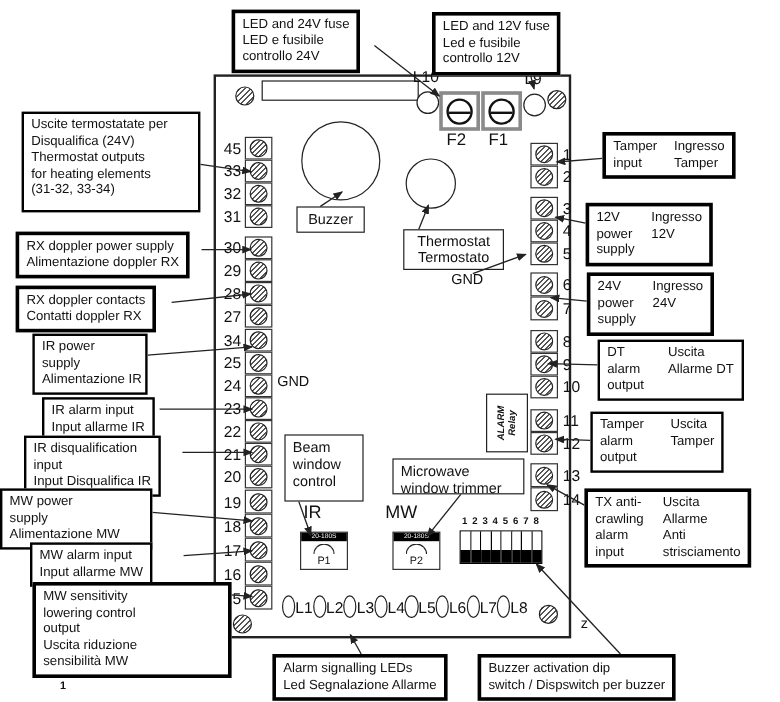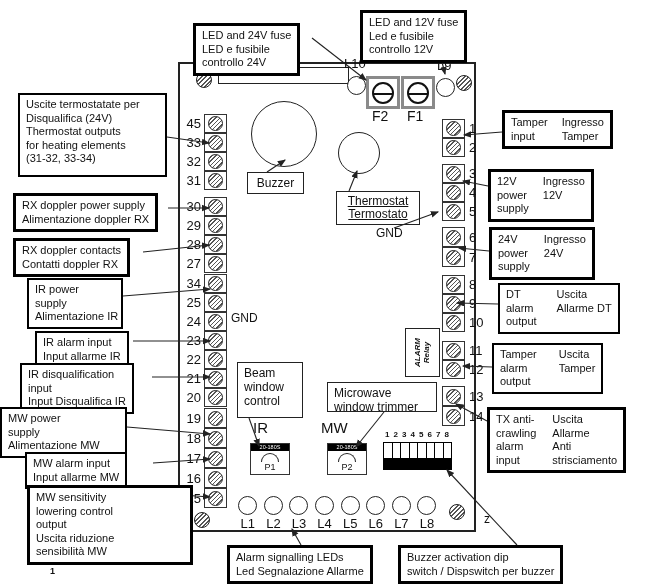--- a/index.html
+++ b/index.html
@@ -20,40 +20,40 @@
   .tnum{width:21px;font-size:13px;text-align:right;padding-right:3px}
   .trow.r .tnum{text-align:left;padding-left:4px;padding-right:0}
   .tcell{width:23px;border:1.2px solid #333;box-sizing:border-box;background:#fff;display:flex;align-items:center;justify-content:center}
   .tscrew{width:15px;height:15px;border:1.4px solid #222;border-radius:50%;box-sizing:border-box;
           background:repeating-linear-gradient(135deg,#fff 0 1.8px,#555 1.8px 3px)}
   .h19 .trow,.h19 .tcell{height:19px}
   .h20 .trow,.h20 .tcell{height:20px}
   .box{position:absolute;border:1.5px solid #222;background:#fff;box-sizing:border-box;z-index:2;
        font-size:12px;line-height:14px;padding:3px 6px}
   .box.center{text-align:center}
-  .u{text-decoration:underline}
+  .u{}
   .co{position:absolute;background:#fff;border:2.5px solid #000;padding:3px 6px;font-size:11px;line-height:13.5px;white-space:nowrap;z-index:4;box-sizing:border-box}
   .co.b3{border-width:3px}
   .co.b2{border-width:2px}
   .co2{display:flex;gap:14px}
   .overlay{position:absolute;left:0;top:0;z-index:3;pointer-events:none}
   .relaybox{position:absolute;left:405px;top:328px;width:35px;height:49px;border:1.5px solid #222;box-sizing:border-box;
             display:flex;align-items:center;justify-content:center;background:#fff;z-index:2}
   .relaytxt{transform:rotate(-90deg);font-style:italic;font-weight:bold;font-size:8px;line-height:8.5px;text-align:center;white-space:nowrap}
   .trimmer{position:absolute;width:40px;border:1.2px solid #333;box-sizing:border-box;background:#fff;text-align:center;z-index:2}
   .trimhead{background:#000;color:#fff;font-size:5.5px;line-height:7px}
   .trimarc{width:16px;height:8px;border:1.2px solid #222;border-bottom:none;border-radius:16px 16px 0 0;margin:2px auto 0}
   .trimp{font-size:9px;line-height:10px;padding-bottom:2px}
   .dipnums{position:absolute;display:flex;font-size:8px;font-weight:bold;z-index:2}
   .dipnums span{width:8.5px;text-align:center}
   .dipbody{position:absolute;display:flex;border:1px solid #000;z-index:2;background:#fff}
   .dipcell{width:7.5px;height:26px;border-right:1px solid #000;background:linear-gradient(#fff 0 15px,#000 15px)}
   .dipcell:last-child{border-right:none}
   .ledrow{position:absolute;display:flex;z-index:2}
-  .leditem{width:25.6px;display:flex;flex-direction:column;align-items:center}
+  .leditem{width:25.6px;display:flex;flex-direction:row;align-items:center}
   .led{width:19px;height:19px;border:1.5px solid #222;border-radius:50%;background:#fff;box-sizing:border-box}
   .ledlbl{font-size:13px;margin-top:1px}
   .gnd{position:absolute;font-size:12px;z-index:2}
 </style>
 </head>
 <body>
 
 <div class="stage">
 
   <div class="board"></div>
@@ -430,21 +430,21 @@
       <line x1="487" y1="421" x2="456" y2="404"></line>
       <line x1="301" y1="545" x2="292" y2="529"></line>
       <line x1="517" y1="545" x2="447" y2="470"></line>
       <line x1="267" y1="172" x2="285" y2="160"></line>
       <line x1="349" y1="191" x2="357" y2="171"></line>
       <line x1="249" y1="418" x2="259" y2="446"></line>
       <line x1="384" y1="412" x2="356" y2="447"></line>
     </g>
   </svg>
 
-  <div class="co b3" style="left:193px;top:23px">
+  <div class="co b3" style="left:193px;top:8px">
     <div>LED and 24V fuse</div>
     <div>LED e fusibile</div>
     <div>controllo 24V</div>
   </div>
   <div class="co b3" style="left:360px;top:10px">
     <div>LED and 12V fuse</div>
     <div>Led e fusibile</div>
     <div>controllo 12V</div>
   </div>
   <div class="co" style="left:18px;top:93px;width:149px;height:84px">

